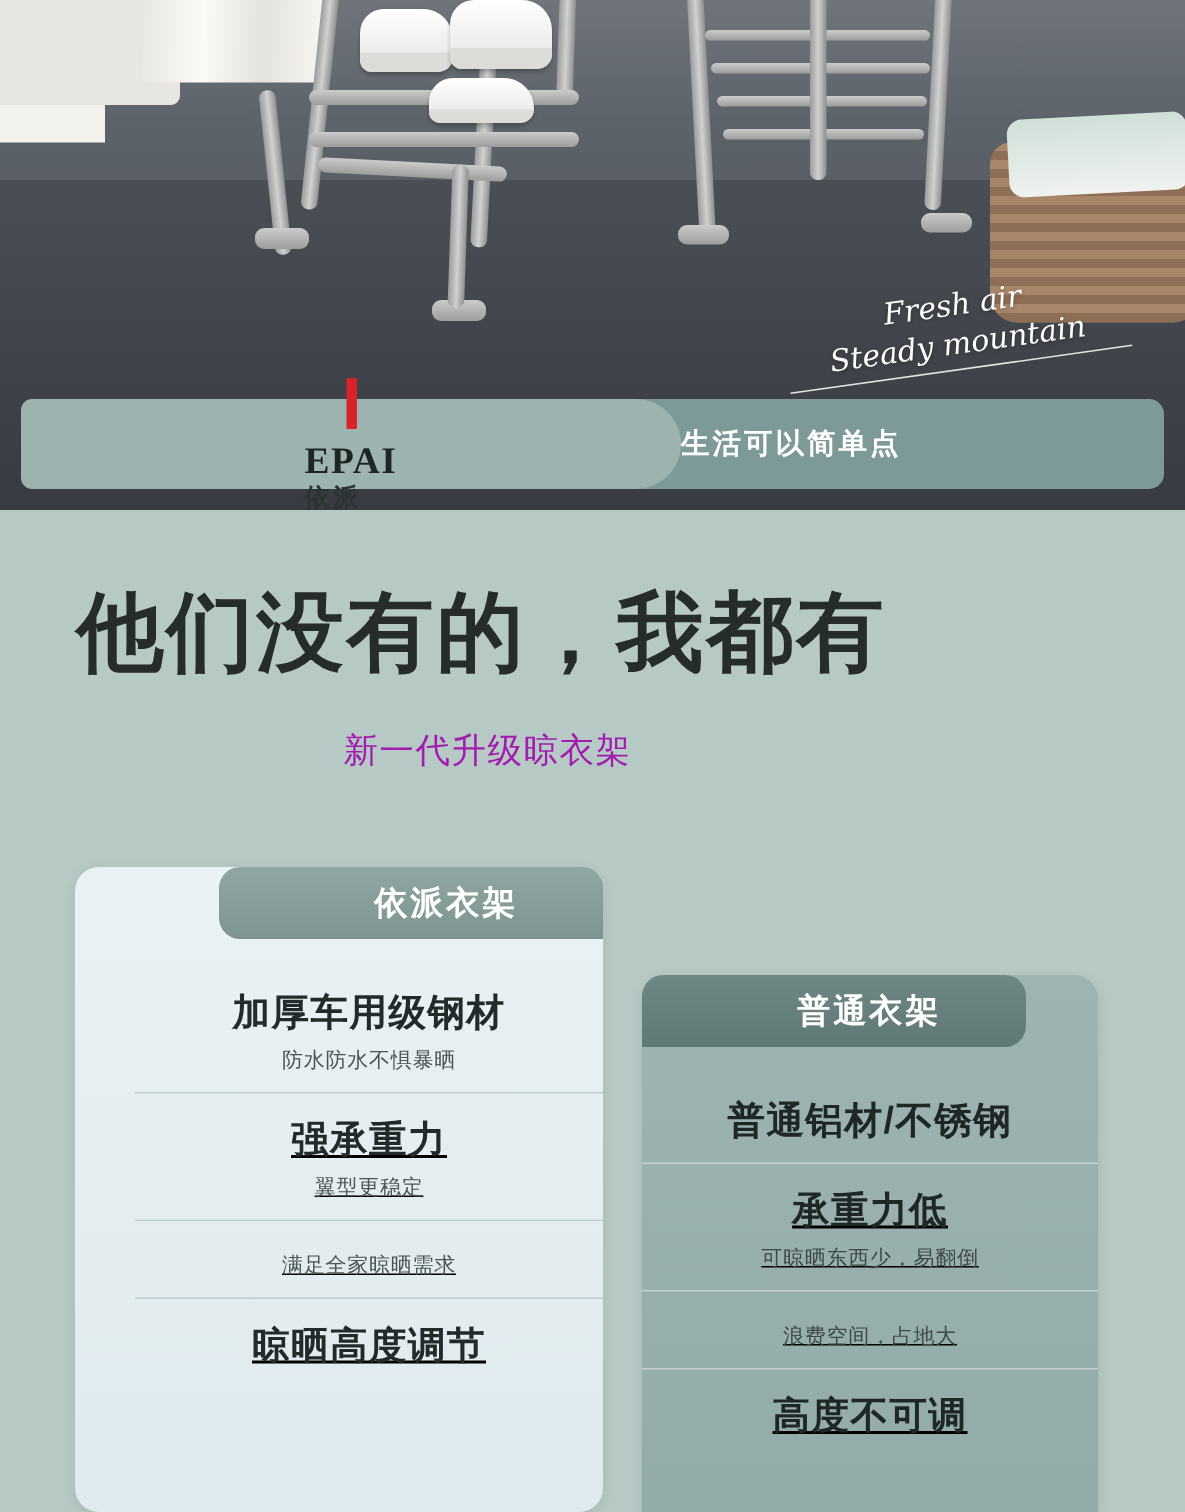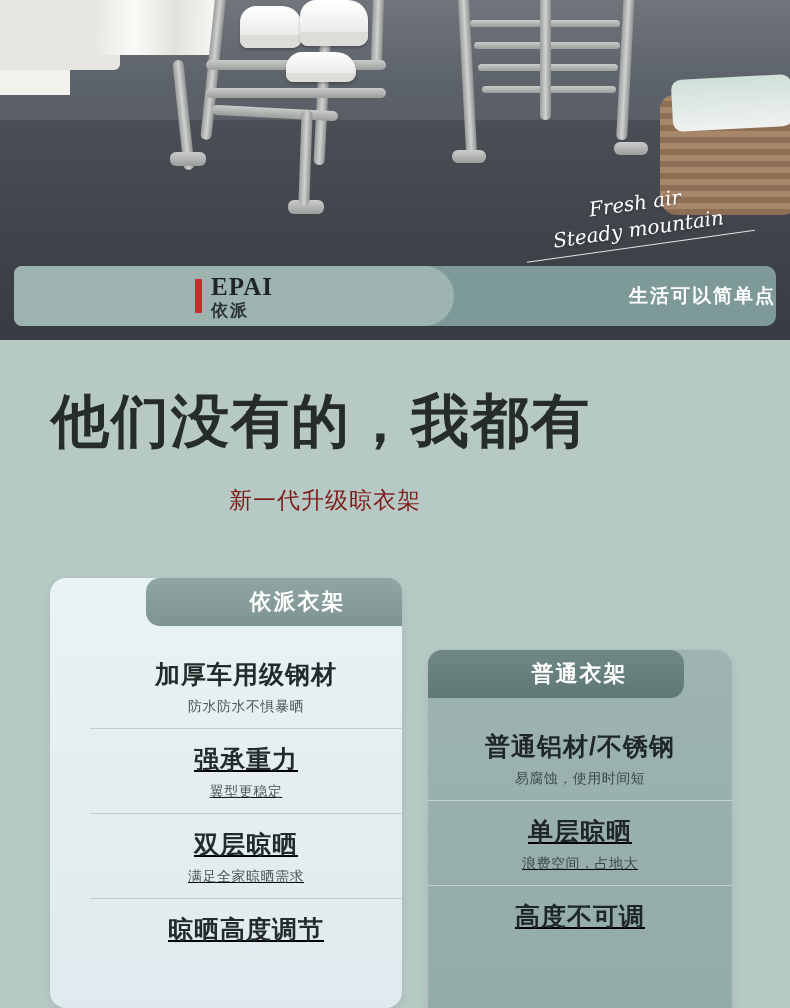--- a/index.html
+++ b/index.html
@@ -113,20 +113,21 @@
     background: #9cb3b0;
     border-radius: 10px 40px 40px 10px;
     display: flex;
     align-items: center;
     justify-content: center;
   }
   .brand-logo {
     display: flex;
     align-items: center;
     gap: 9px;
+    flex-direction: column;
   }
   .brand-logo .redbar {
     width: 7px; height: 34px; background: #d8232a; border-radius: 1px;
   }
   .brand-names { line-height: 1; }
   .brand-en {
     font-family: "Liberation Serif", serif;
     font-weight: bold;
     font-size: 25px;
     letter-spacing: 1px;
@@ -134,21 +135,21 @@
   }
   .brand-cn {
     font-size: 17px;
     font-weight: bold;
     color: #2b3332;
     margin-top: 3px;
     letter-spacing: 2px;
   }
   .brandbar .slogan {
     flex: 1;
-    text-align: right;
+    text-align: left;
     color: #ffffff;
     font-size: 19px;
     font-weight: bold;
     letter-spacing: 2px;
   }
 
   
   .headline {
     position: absolute;
     left: 0; top: 383px;
@@ -159,21 +160,21 @@
     color: #262b2b;
     letter-spacing: 2px;
     font-family: "Liberation Sans", sans-serif;
   }
   .subhead {
     position: absolute;
     left: 0; top: 485px;
     width: 650px;
     text-align: center;
     font-size: 23px;
-    color: #7f1d1d;
+    color: #a21caf;
     letter-spacing: 1px;
   }
 
   
   .card {
     position: absolute;
     border-radius: 16px;
   }
   .card-a {
     left: 50px; top: 578px;
@@ -321,39 +322,40 @@
     <div class="feature-list">
       <div class="feature">
         <div class="title">加厚车用级钢材</div>
         <div class="desc">防水防水不惧暴晒</div>
       </div>
       <div class="feature">
         <div class="title">强承重力</div>
         <div class="desc">翼型更稳定</div>
       </div>
       <div class="feature">
-        <div class="title">双层晾晒</div>
         <div class="desc">满足全家晾晒需求</div>
       </div>
       <div class="feature">
         <div class="title">晾晒高度调节</div>
         <div class="desc"></div>
       </div>
     </div>
   </div>
 
   <div class="card card-b">
     <div class="card-head">普通衣架</div>
     <div class="feature-list">
       <div class="feature">
         <div class="title">普通铝材/不锈钢</div>
-        <div class="desc">易腐蚀，使用时间短</div>
-      </div>
-      <div class="feature">
-        <div class="title">单层晾晒</div>
+      </div>
+      <div class="feature">
+        <div class="title">承重力低</div>
+        <div class="desc">可晾晒东西少，易翻倒</div>
+      </div>
+      <div class="feature">
         <div class="desc">浪费空间，占地大</div>
       </div>
       <div class="feature">
         <div class="title">高度不可调</div>
         <div class="desc"></div>
       </div>
     </div>
   </div>
 
 </div>

